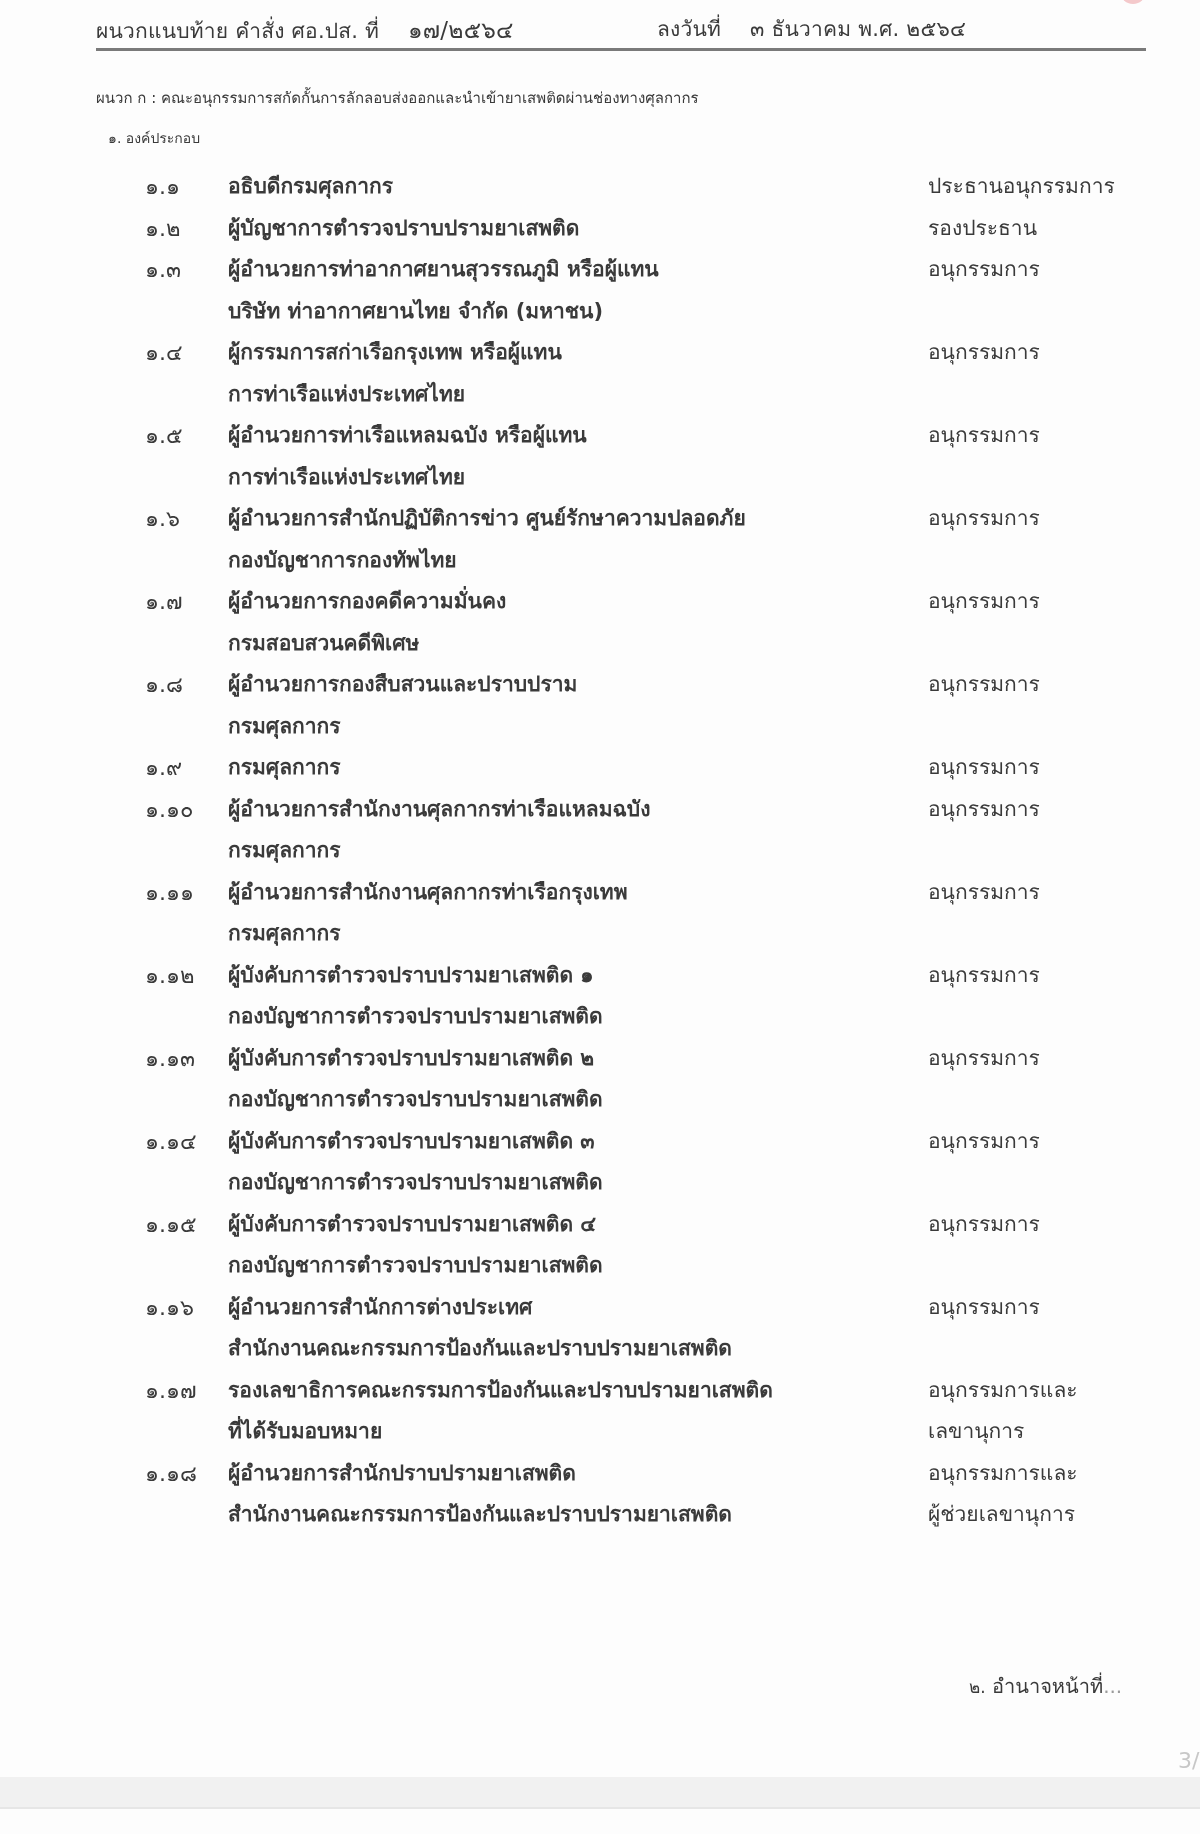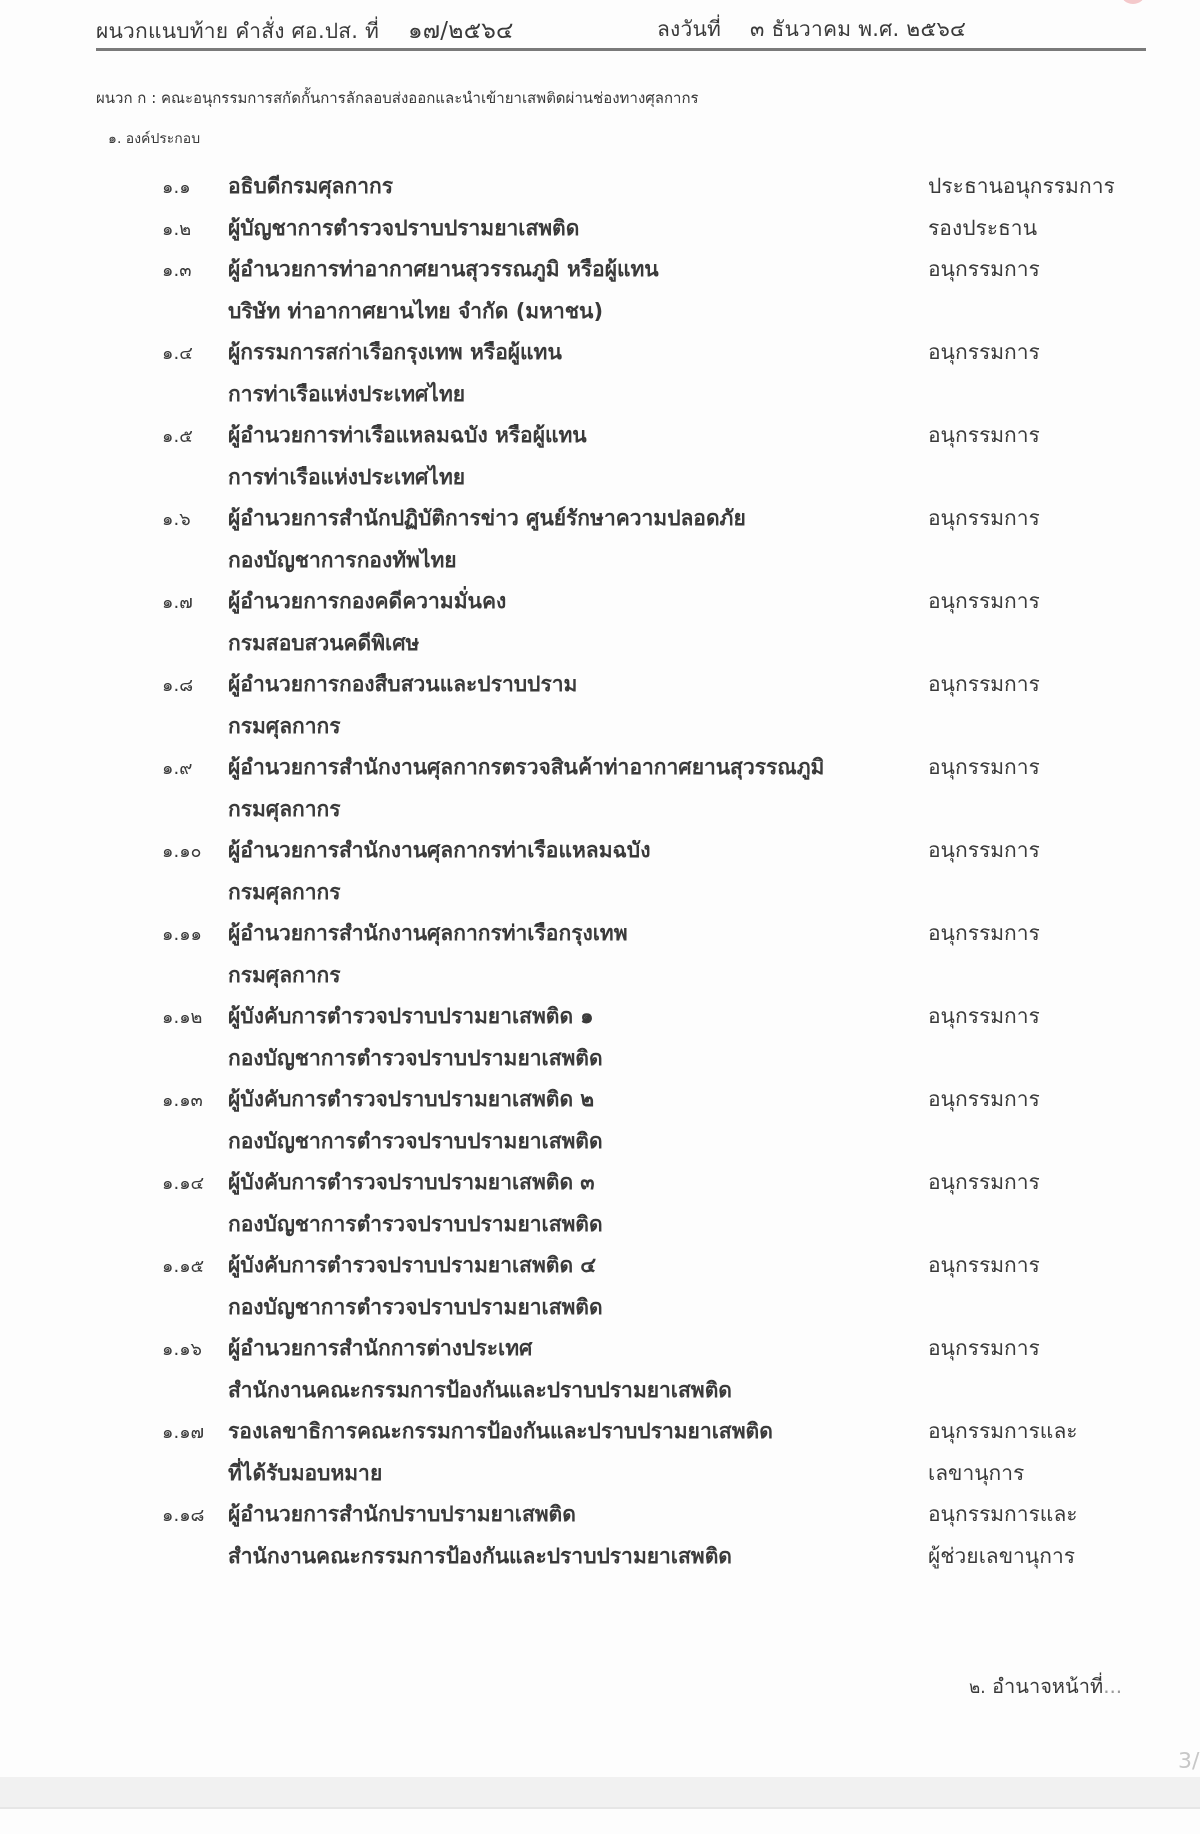--- a/index.html
+++ b/index.html
@@ -56,22 +56,22 @@
       left: 0; top: 166px;
       width: 1200px;
     }
     .item {
       position: relative;
       font-size: 21px;
       line-height: 41.5px;
     }
     .item .no {
       position: absolute;
-      left: 162px;
-      font-size: 18px;
+      left: 145px;
+      font-size: 22px;
     }
     .item .lines { margin-left: 228px; font-weight: bold; }
     .item .role {
       position: absolute;
       left: 928px;
       top: 0;
     }
     .item .line { white-space: nowrap; }
     .continuation {
       position: absolute;
@@ -196,21 +196,20 @@
           <div class="line">ผู้อำนวยการกองสืบสวนและปราบปราม</div>
           <div class="line">กรมศุลกากร</div>
         </div>
         <div class="role">
           <div class="line">อนุกรรมการ</div>
         </div>
       </div>
       <div class="item">
         <span class="no">๑.๙</span>
         <div class="lines">
-          <div class="line">ผู้อำนวยการสำนักงานศุลกากรตรวจสินค้าท่าอากาศยานสุวรรณภูมิ</div>
           <div class="line">กรมศุลกากร</div>
         </div>
         <div class="role">
           <div class="line">อนุกรรมการ</div>
         </div>
       </div>
       <div class="item">
         <span class="no">๑.๑๐</span>
         <div class="lines">
           <div class="line">ผู้อำนวยการสำนักงานศุลกากรท่าเรือแหลมฉบัง</div>

